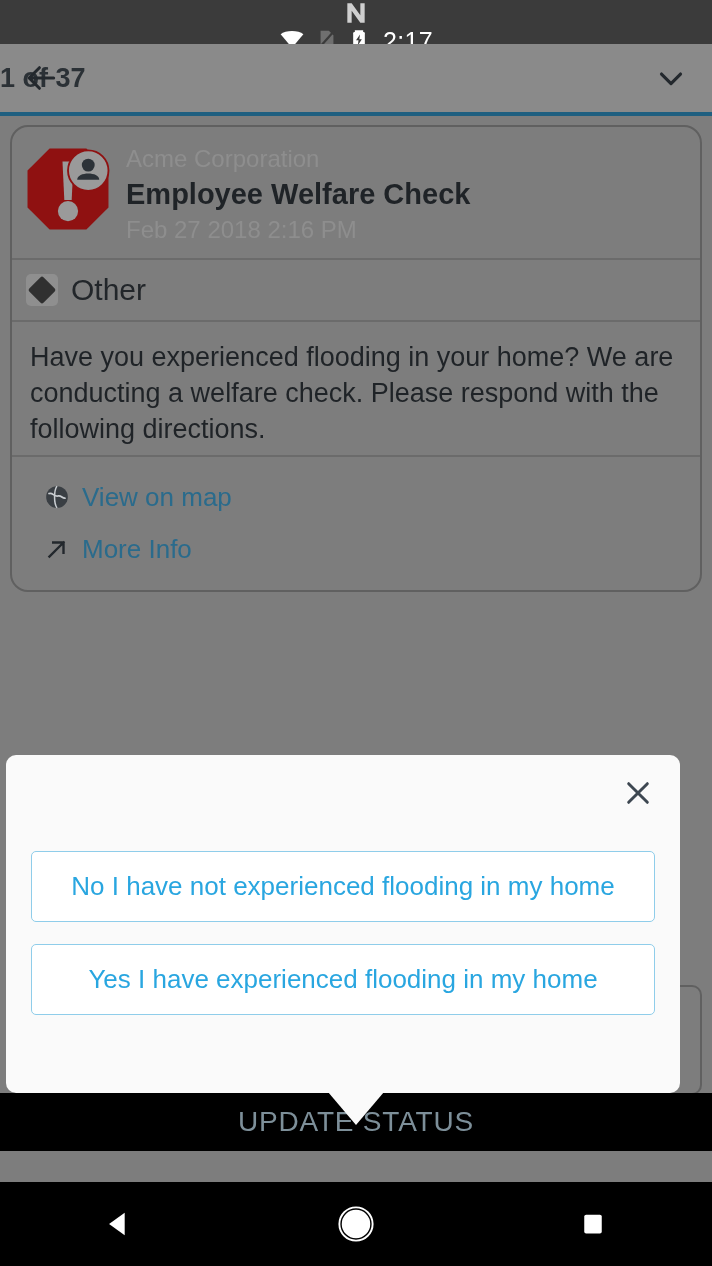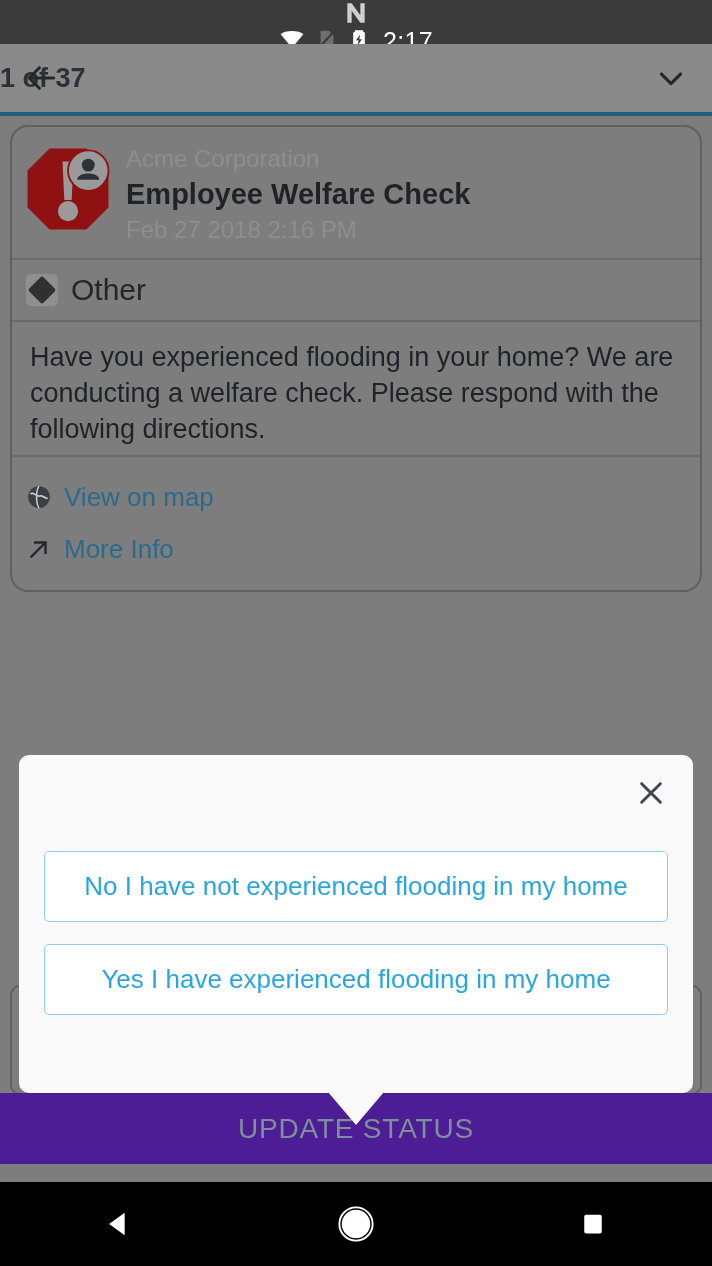--- a/index.html
+++ b/index.html
@@ -61,44 +61,44 @@
   }
   .diamond { width:20px; height:20px; background:#303030;
              transform:rotate(45deg); border-radius:2px; }
   .cat-label { font-size:30px; color:#22262a; margin-left:13px; }
 
   .body-text {
     font-size:27px; line-height:1.32; color:#1f2327;
     padding:18px 18px 8px 18px;
   }
 
-  .links { padding:14px 0 10px 14px; }
+  .links { padding:14px 0 10px 32px; }
   .link-row { display:flex; align-items:center; height:52px; }
   .link-icon { width:26px; height:26px; flex:none; }
   .link-text { font-size:26px; color:#2a6b8c; margin-left:12px; }
 
   
   #bg-card-2 {
     position:absolute; top:985px; left:10px; width:692px; height:110px;
     border:2px solid #606060; border-radius:10px;
   }
 
   
   #update-status-bar {
-    position:absolute; top:1093px; left:0; width:712px; height:71px;
-    background:#4c1d95; display:flex; align-items:center;
+    position:absolute; top:1093px; left:0; width:712px; height:58px;
+    background:#000000; display:flex; align-items:center;
     justify-content:center;
   }
   #update-status-bar .label {
     font-size:28px; color:#7d8f99; letter-spacing:.8px;
   }
 
   
   #response-dialog {
-    position:absolute; top:755px; left:19px; width:674px; height:338px;
+    position:absolute; top:755px; left:6px; width:674px; height:338px;
     background:#fafafa; border-radius:10px; z-index:6;
   }
   #dialog-close {
     position:absolute; top:16px; right:20px; width:44px; height:44px;
     display:flex; align-items:center; justify-content:center;
   }
   .options { position:absolute; top:96px; left:25px; right:25px; }
   .option-btn {
     border:1px solid #8fcdea; border-radius:5px; background:#ffffff;
     color:#29a6e0; font-size:26px; text-align:center;

